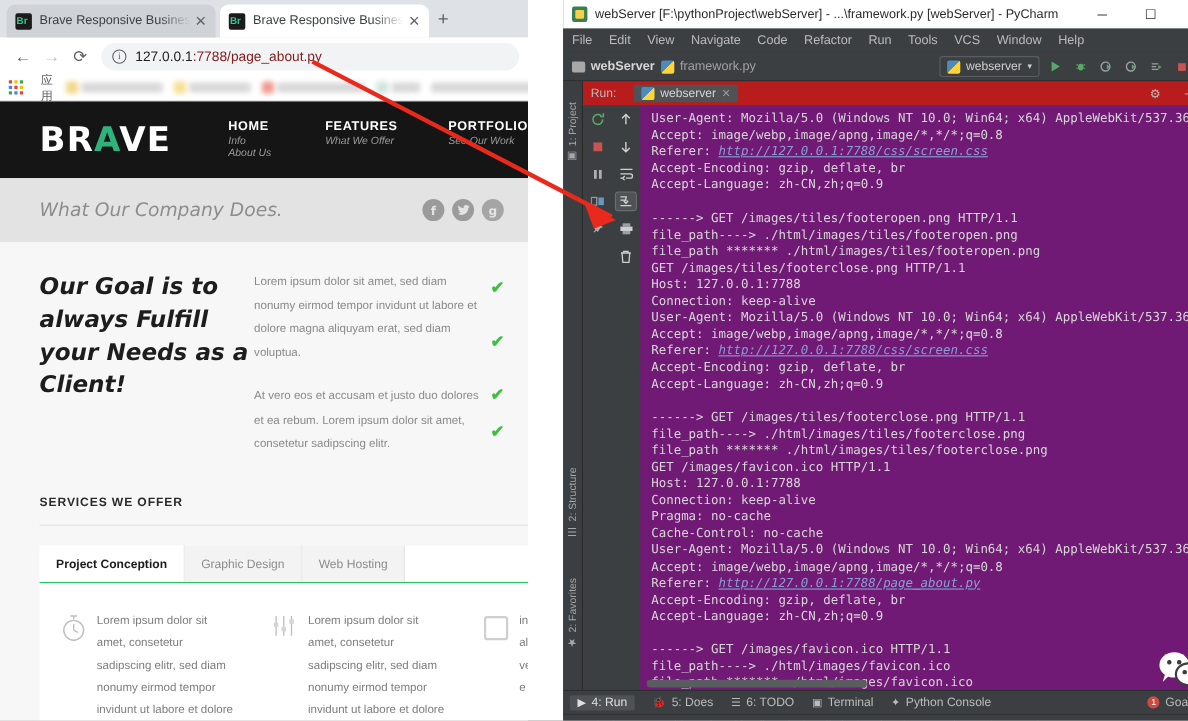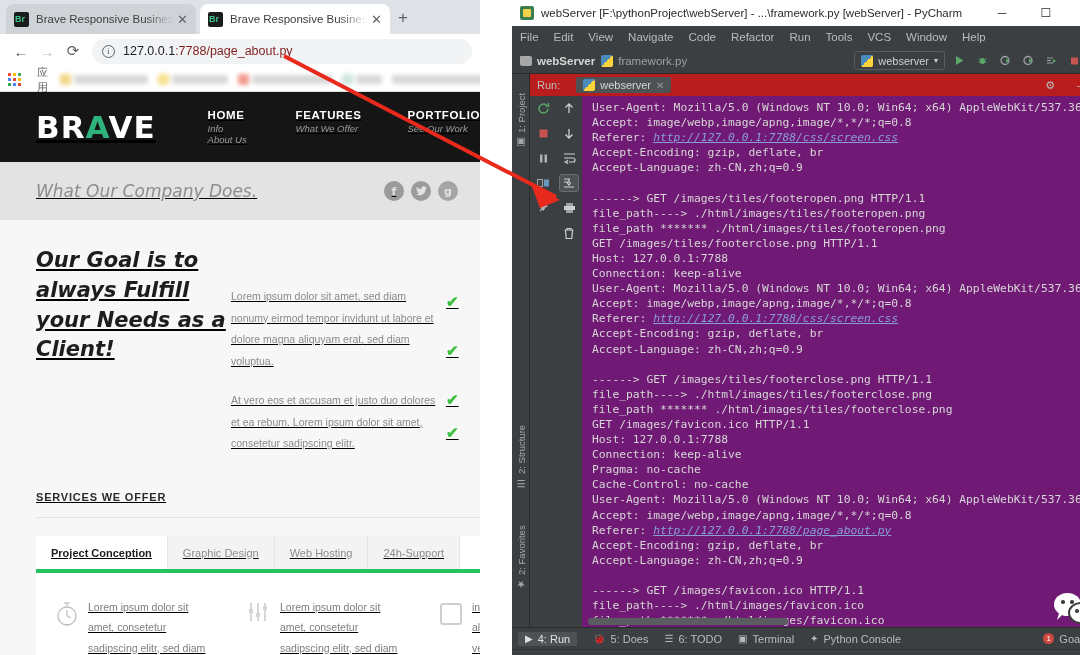--- a/index.html
+++ b/index.html
@@ -50,21 +50,21 @@
   .bm-apps-grid { width: 13px; height: 13px; display: grid; grid-template-columns: repeat(3,3px);
                   grid-template-rows: repeat(3,3px); gap: 2px; flex: 0 0 13px; }
   .bm-apps-grid i { display:block; width:3px; height:3px; border-radius:0.5px; }
   .bm-apps-label { font-size: 11px; color: #5f6368; margin: 0 12px 0 16px; }
   .bm-blur { height: 12px; border-radius: 2px; margin-right: 10px;
              filter: blur(2.2px); display: flex; align-items: center; }
   .bm-blur .chip { width: 11px; height: 11px; border-radius: 2px; margin-right: 3px; }
   .bm-blur .bar { height: 9px; background: #d8d8d8; border-radius: 2px; }
 
   
-  .site { position: relative; height: 563px; overflow: hidden; background: #f7f7f7; text-decoration: underline; }
+  .site { position: relative; height: 563px; overflow: hidden; background: #f7f7f7; }
   .site-header { height: 70px; background: #151515; display: flex; align-items: center;
                  padding: 0 0 0 36px; }
   .logo { font-size: 31px; font-weight: bold; color: #fff; letter-spacing: 1px;
           font-family: "DejaVu Sans", sans-serif; }
   .logo .accent { color: #2fb37c; }
   .site-nav { display: flex; margin-left: 52px; gap: 46px; }
   .nav-item { }
   .nav-item .t { font-size: 11.5px; font-weight: bold; color: #fff; letter-spacing: .6px; }
   .nav-item .s { font-size: 9.5px; font-style: italic; color: #9a9a9a; margin-top: 2px; }
 
@@ -74,31 +74,31 @@
                      font-family: "DejaVu Sans", sans-serif; }
   .socials { display: flex; gap: 7px; }
   .soc { width: 20px; height: 20px; border-radius: 50%; background: #9b9b9b; color: #e3e3e3;
          font-size: 11px; display: flex; align-items: center; justify-content: center;
          font-weight: bold; font-family: "DejaVu Sans", sans-serif; }
 
   .site-body { background: #f7f7f7; padding: 26px 0 0 36px; }
   .goal-row { display: flex; }
   .goal-title { width: 208px; font-size: 21px; line-height: 1.42; font-weight: bold;
                 font-style: italic; color: #1d1d1d; font-family: "DejaVu Sans", sans-serif; }
-  .goal-cols { flex: 1 1 auto; display: flex; margin-top: 40px; }
+  .goal-cols { flex: 1 1 auto; display: flex; }
   .goal-text { width: 215px; font-size: 10.5px; line-height: 2.05; color: #8a8a8a; }
   .goal-text p + p { margin-top: 18px; }
   .ticks { width: 34px; padding-top: 8px; display: flex; flex-direction: column; }
   .tick { color: #3fbf3f; font-size: 15px; font-weight: bold; line-height: 1; }
 
   .services-title { font-size: 11px; font-weight: bold; letter-spacing: .8px;
                     color: #2b2b2b; margin: 36px 0 0 0; }
   .services-rule { height: 1px; background: #e2e2e2; margin: 14px 0 0 0; width: 444px; }
   .tabs-card { margin-top: 18px; width: 444px; background: #fff; }
-  .tabs-row { display: flex; border-bottom: 4px solid #22c55e; }
+  .tabs-row { display: flex; border-bottom: 1px solid #22c55e; }
   .tabcell { padding: 11px 15px 10px; font-size: 11px; color: #8c8c8c;
              background: #f3f3f3; border-right: 1px solid #e6e6e6; white-space: nowrap; }
   .tabcell.active { background: #fff; color: #1d1d1d; font-weight: bold; }
   .panes { display: flex; padding: 24px 0 0 0; }
   .pane { width: 196px; padding: 0 14px 0 18px; display: flex; }
   .pane-icon { width: 34px; flex: 0 0 34px; padding-top: 2px; color: #b9b9b9; }
   .pane-txt { font-size: 10.5px; line-height: 1.95; color: #7d7d7d; }
 
   
   .ide { position: absolute; left: 480px; top: 0; width: 600px; height: 655px;
@@ -327,21 +327,20 @@
         </div>
 
         <div class="services-title">SERVICES WE OFFER</div>
         <div class="services-rule"></div>
 
         <div class="tabs-card">
           <div class="tabs-row">
             <div class="tabcell active">Project Conception</div>
             <div class="tabcell">Graphic Design</div>
             <div class="tabcell">Web Hosting</div>
-            <div class="tabcell">24h-Support</div>
           </div>
           <div class="panes">
             <div class="pane">
               <div class="pane-icon">
                 <svg width="26" height="28" viewBox="0 0 26 28" aria-hidden="true">
                   <circle cx="13" cy="17" r="9" fill="none" stroke="#bdbdbd" stroke-width="1.3"></circle>
                   <path d="M13 17 L13 11 M13 17 L17 19" stroke="#bdbdbd" stroke-width="1.2" fill="none"></path>
                   <path d="M10 4 h6 M13 4 v3" stroke="#bdbdbd" stroke-width="1.2" fill="none"></path>
                 </svg>
               </div>

